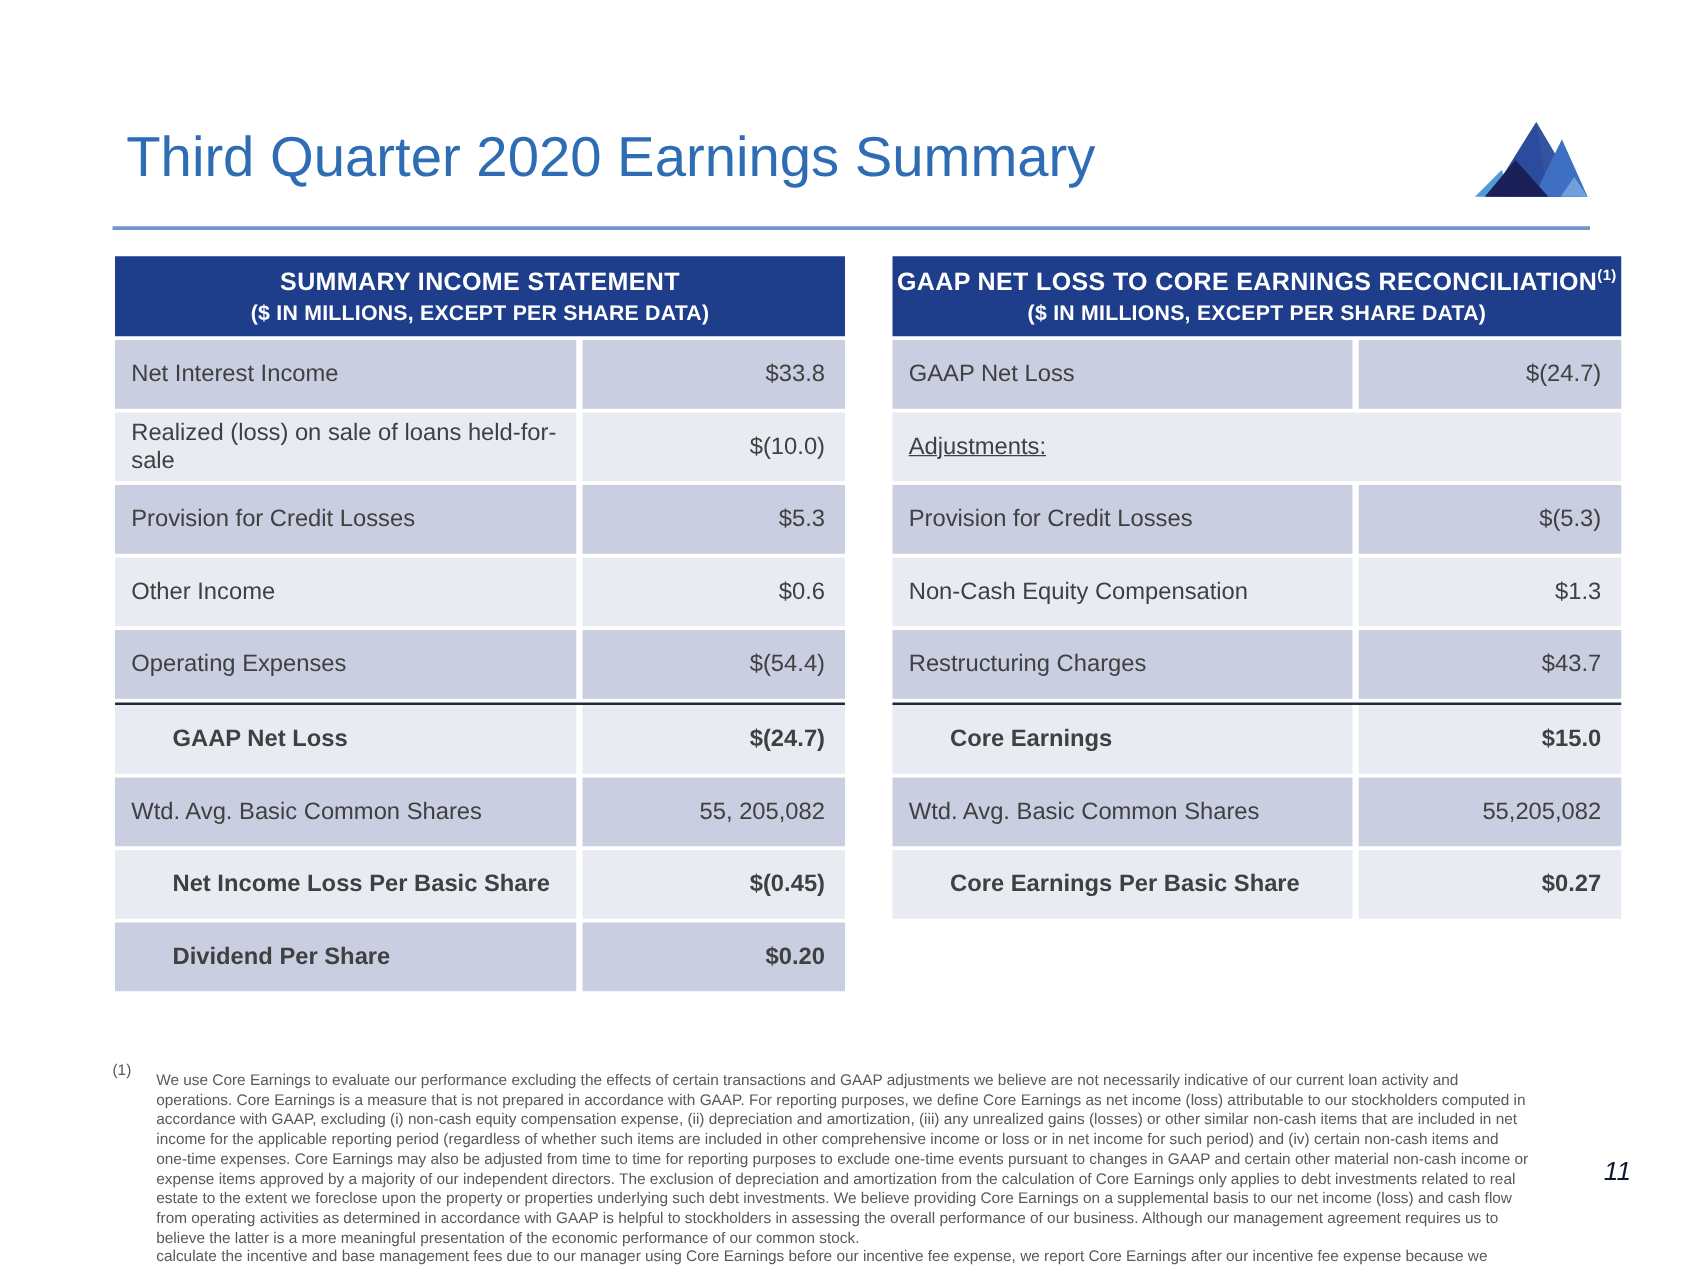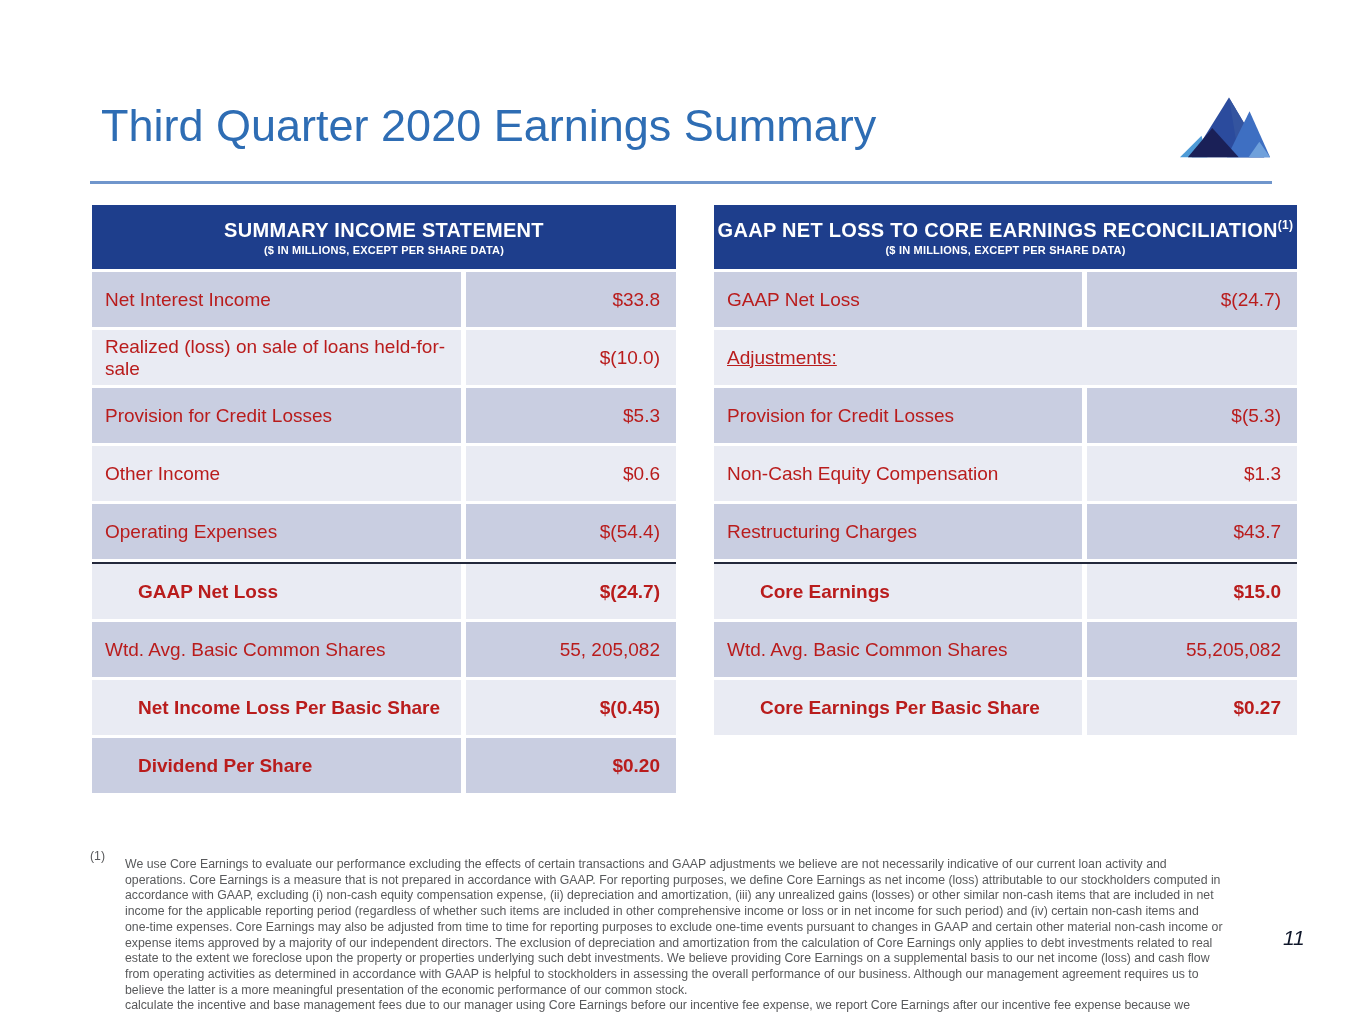--- a/index.html
+++ b/index.html
@@ -17,24 +17,24 @@
   .tbl { position:absolute; top:205px; }
   .tbl-left  { left:92px;  width:584px; }
   .tbl-right { left:714px; width:583px; }
   .tbl-header {
     background:#1E3E8C; color:#ffffff; height:64px; margin-bottom:3px;
     display:flex; flex-direction:column; align-items:center; justify-content:center; gap:3px;
     text-align:center;
   }
   .tbl-title { font-size:20px; font-weight:bold; letter-spacing:0.3px; white-space:nowrap; }
   .tbl-title sup { font-size:12px; font-weight:bold; }
-  .tbl-sub { font-size:11px; font-weight:bold; letter-spacing:0.2px; }
+  .tbl-sub { font-size:17px; font-weight:bold; letter-spacing:0.2px; }
   .rows { display:flex; flex-direction:column; gap:3px; }
   .row { display:flex; gap:5px; min-height:55px; }
-  .row .cell { display:flex; align-items:center; font-size:19px; color:#b91c1c; }
+  .row .cell { display:flex; align-items:center; font-size:19px; color:#404040; }
   .row .label { flex:1; padding-left:13px; padding-right:6px; }
   .row .value { width:194px; justify-content:flex-end; padding-right:16px; white-space:nowrap; }
   .row.dark .cell { background:#C9CEE1; }
   .row.light .cell { background:#E9EBF3; }
   .row.emphasis .label { font-weight:bold; padding-left:46px; }
   .row.emphasis .value { font-weight:bold; }
   .row.topline { border-top:2px solid #23283B; }
   .row.merged .label { padding-right:13px; }
   .underline { text-decoration:underline; }
 

